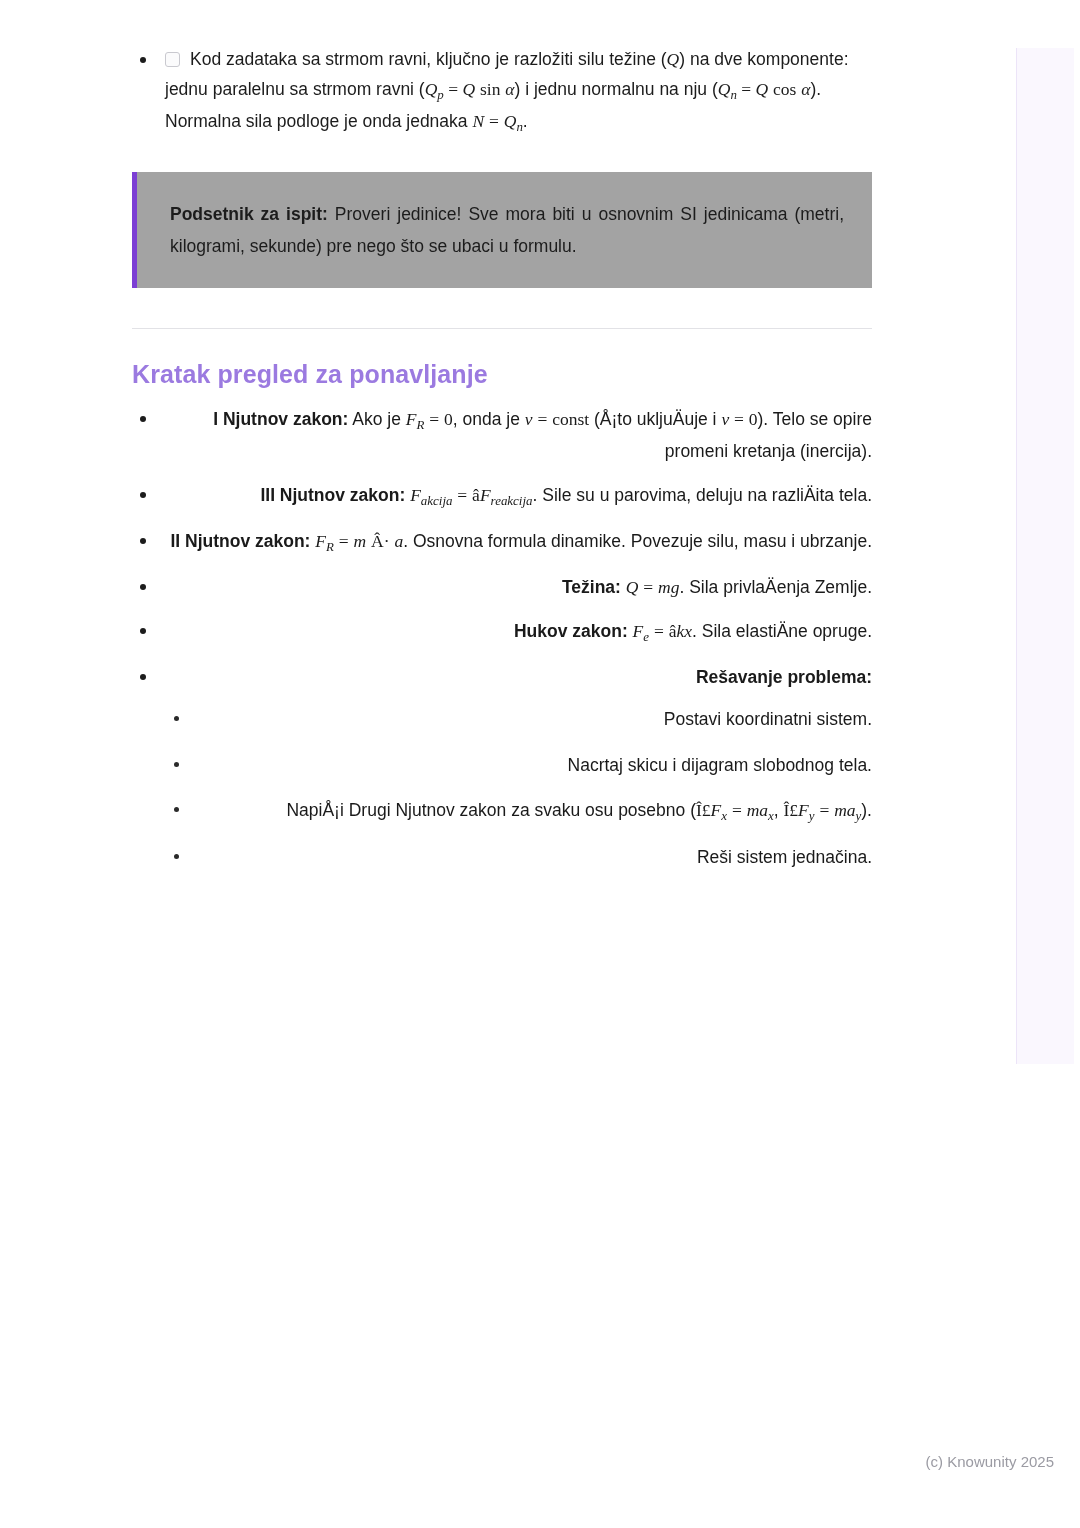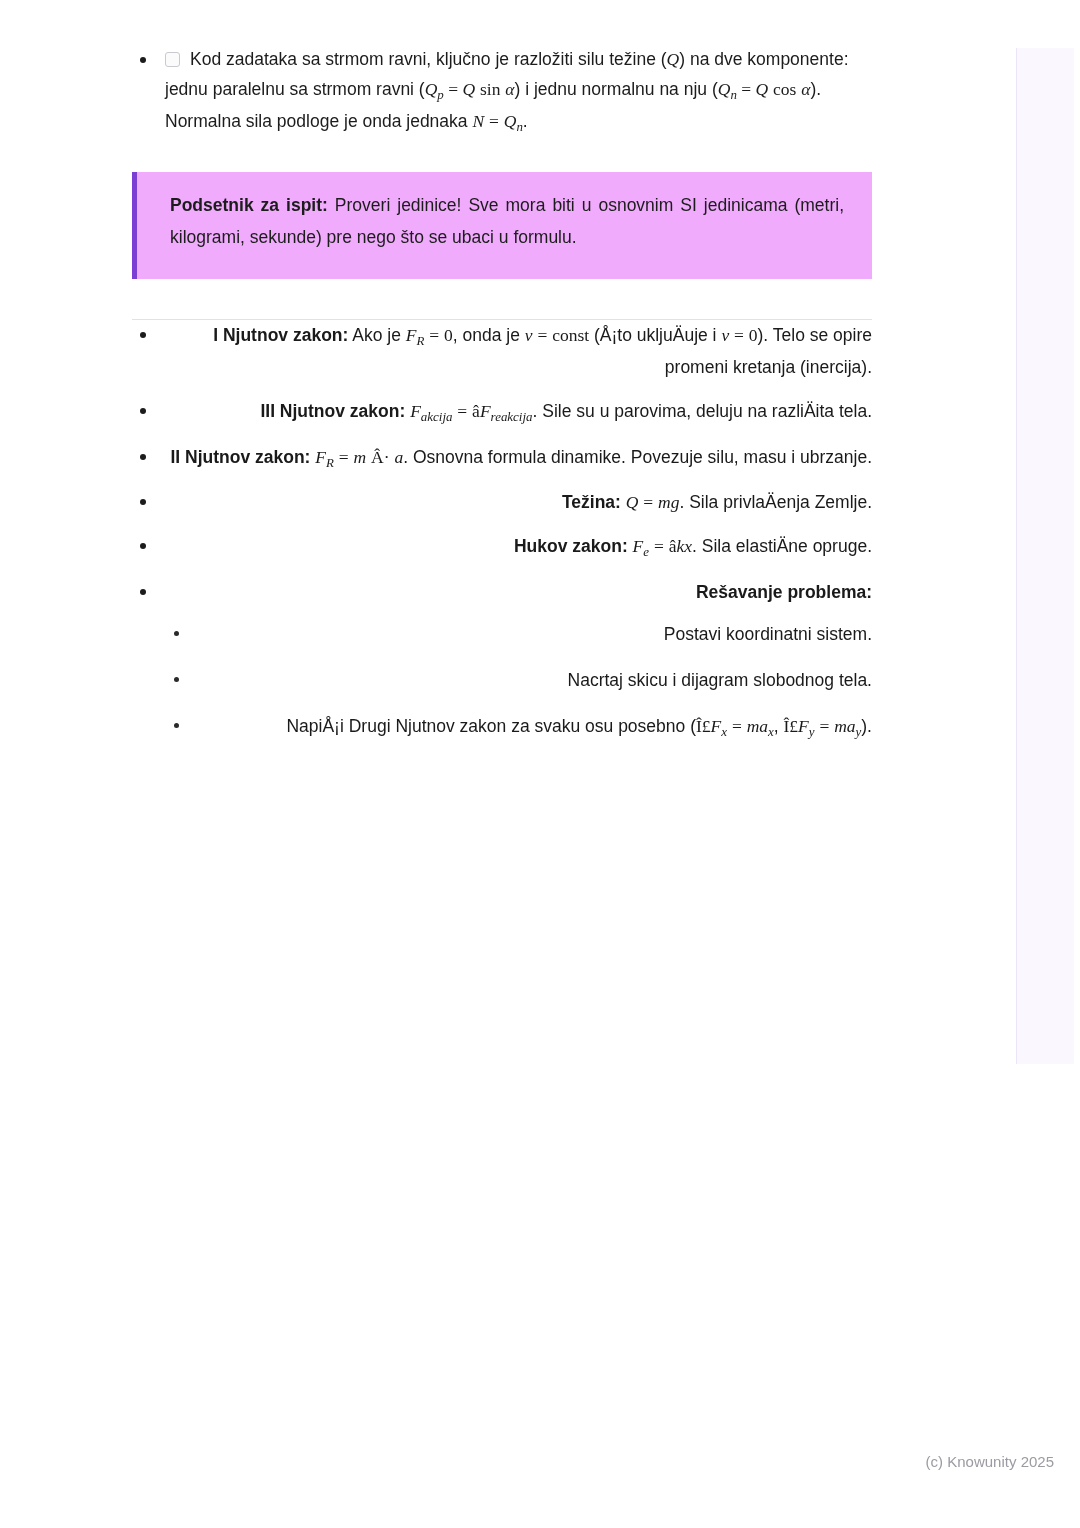--- a/index.html
+++ b/index.html
@@ -69,23 +69,23 @@
     margin-right: 10px;
     background: #fbfbfc;
   }
   .mi { font-family: "Liberation Serif", serif; font-style: italic; }
   .mu { font-family: "Liberation Serif", serif; font-style: normal; }
   .sub { font-size: 0.74em; vertical-align: -0.28em; font-family: "Liberation Serif", serif; font-style: italic; }
 
   
   .callout {
     margin-top: 34px;
-    background: #f0abfc;
+    background: #a3a3a3;
     border-left: 5px solid #7c3fd4;
-    padding: 17px 28px 25px 33px;
+    padding: 26px 28px 25px 33px;
     width: 740px;
   }
   .callout p {
     margin: 0;
     font-size: 17.5px;
     line-height: 1.85;
     text-align: justify;
     color: #1c1c1c;
   }
   .callout strong { font-weight: bold; }
@@ -176,20 +176,21 @@
 
     <div class="callout">
       <p>
         <strong>Podsetnik za ispit:</strong>
         <span>Proveri jedinice! Sve mora biti u osnovnim SI jedinicama (metri, kilogrami, sekunde) pre nego što se ubaci u formulu.</span>
       </p>
     </div>
 
     <hr class="divider">
 
+    <h2 class="section-title">Kratak pregled za ponavljanje</h2>
 
     <ul class="review">
       <li class="review-item">
         <strong>I Njutnov zakon:</strong>
         <span>
           Ako je <span class="mi">F</span><span class="sub">R</span> <span class="mu">=</span> <span class="mu">0</span>, onda je <span class="mi">v</span> <span class="mu">=</span> <span class="mu">const</span> (Å¡to ukljuÄuje i <span class="mi">v</span> <span class="mu">=</span> <span class="mu">0</span>). Telo se opire promeni kretanja (inercija).
         </span>
       </li>
       <li class="review-item">
         <strong>III Njutnov zakon:</strong>
@@ -216,20 +217,21 @@
         </span>
       </li>
       <li class="review-item">
         <strong>Rešavanje problema:</strong>
         <ul class="sublist">
           <li class="sub-item">Postavi koordinatni sistem.</li>
           <li class="sub-item">Nacrtaj skicu i dijagram slobodnog tela.</li>
           <li class="sub-item">
             NapiÅ¡i Drugi Njutnov zakon za svaku osu posebno (<span class="mu">Î£</span><span class="mi">F</span><span class="sub">x</span> <span class="mu">=</span> <span class="mi">ma</span><span class="sub">x</span>, <span class="mu">Î£</span><span class="mi">F</span><span class="sub">y</span> <span class="mu">=</span> <span class="mi">ma</span><span class="sub">y</span>).
           </li>
+          <li class="sub-item">Reši sistem jednačina.</li>
         </ul>
       </li>
     </ul>
 
   </div>
 
   <div class="footer">(c) Knowunity 2025</div>
 </div>
 
 </body></html>

